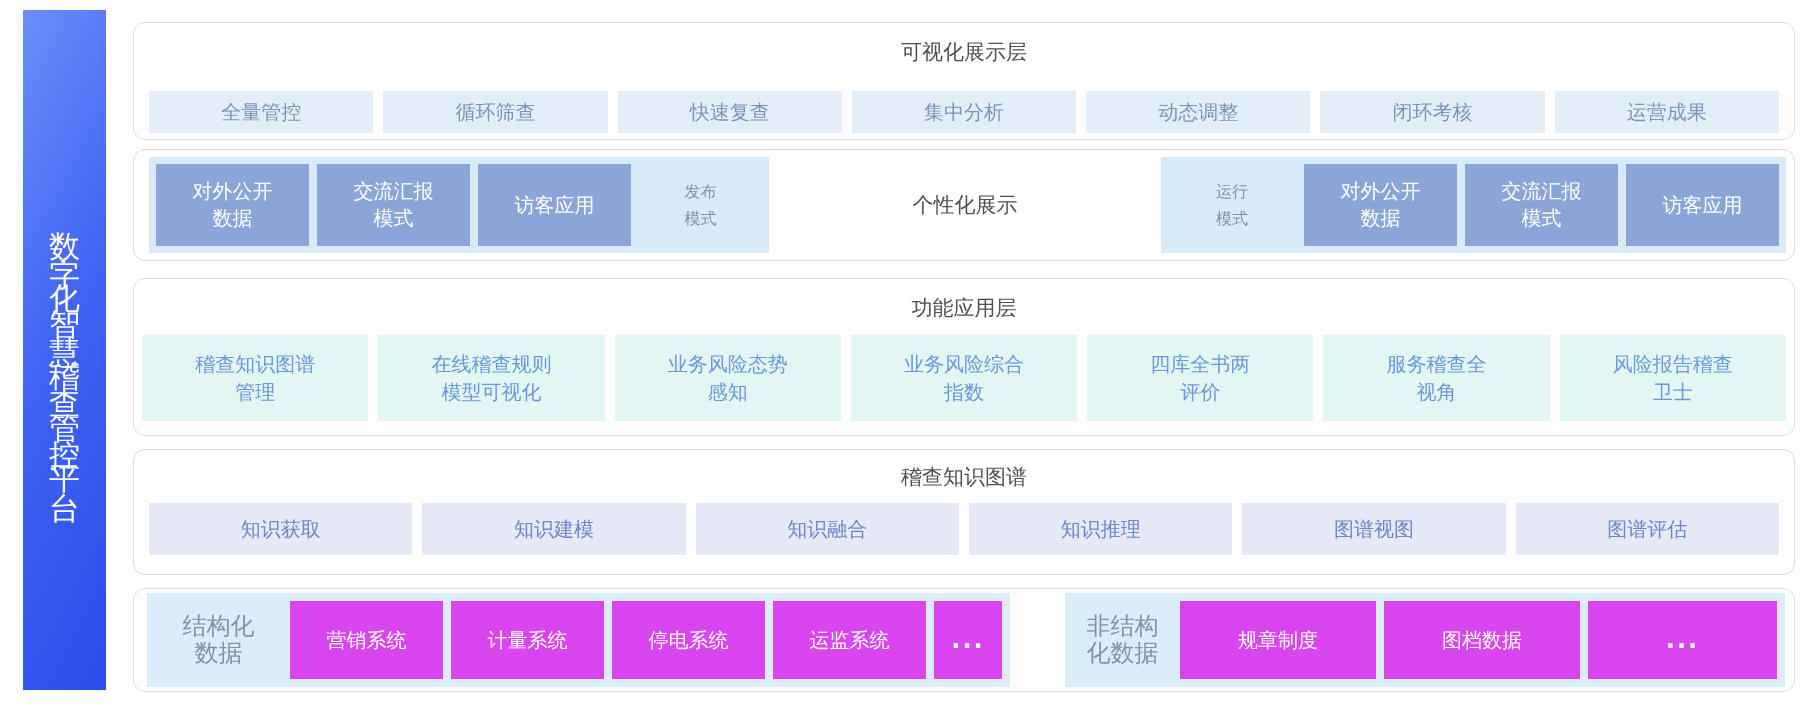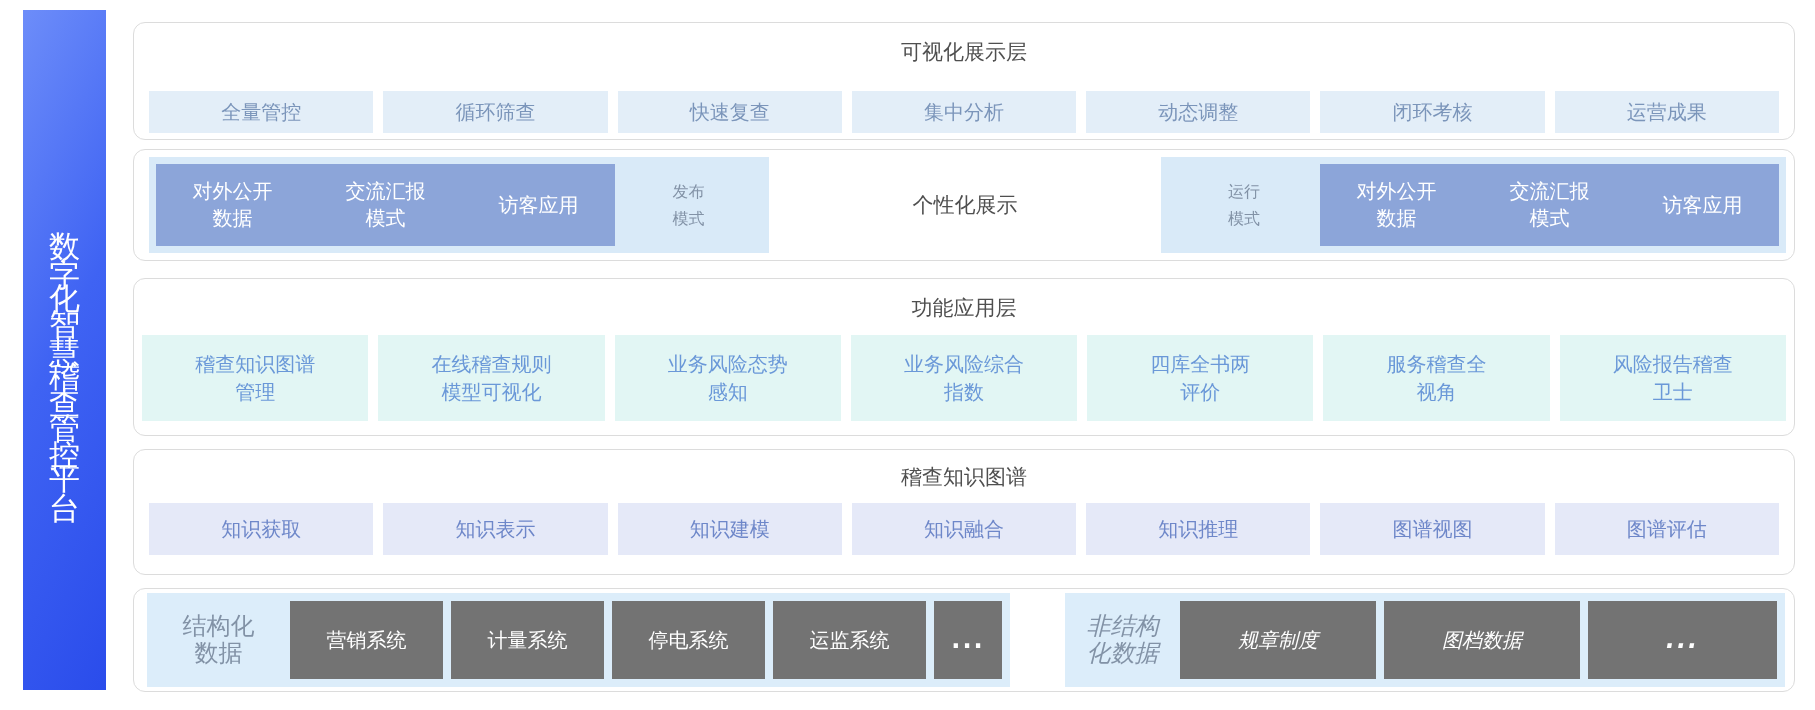--- a/index.html
+++ b/index.html
@@ -40,47 +40,47 @@
   .row4 .chips{margin-top:13px;}
   .chip{
     flex:1;display:flex;align-items:center;justify-content:center;
     font-size:20px;text-align:center;white-space:pre-line;line-height:28px;
   }
   .row1 .chip{height:42px;background:#e3eef8;color:#7b95ba;}
   .row3 .chip{height:86px;background:#e2f6f4;color:#6a98d8;}
   .row4 .chip{height:52px;background:#e5e9f8;color:#6e87c9;}
   
   .row2{top:149px;height:112px;display:flex;padding:7px 8px 7px 15px;}
-  .mode-panel{background:#d9eaf8;display:flex;align-items:stretch;padding:7px;box-sizing:border-box;}
+  .mode-panel{background:#d9eaf8;display:flex;align-items:stretch;padding:7px;gap:8px;box-sizing:border-box;}
   .mode-panel.publish{width:620px;}
   .mode-panel.run{width:625px;}
   .dark-box{
     width:153px;background:#8ca5d9;color:#fff;
     display:flex;align-items:center;justify-content:center;
     font-size:20px;line-height:27px;text-align:center;white-space:pre-line;
   }
   .mode-label{
     flex:1;display:flex;align-items:center;justify-content:center;
     color:#8292a6;font-size:16px;line-height:27px;text-align:center;white-space:pre-line;
   }
   .center-area{
     flex:1;display:flex;align-items:center;justify-content:center;
     color:#4f4f4f;font-size:21px;
   }
   
   .row5{top:588px;height:104px;display:flex;justify-content:space-between;padding:4px 9px 4px 13px;}
   .data-panel{background:#dcedfa;display:flex;align-items:stretch;padding:8px;gap:8px;box-sizing:border-box;}
   .data-panel.structured{width:863px;}
-  .data-panel.unstructured{width:720px;font-style:italic;}
+  .data-panel.unstructured{width:720px;}
   .data-label{
     flex:1;display:flex;align-items:center;justify-content:center;
     color:#8292a6;font-size:24px;line-height:27px;text-align:center;white-space:pre-line;
   }
   .data-box{
-    background:#737373;color:#fff;font-size:20px;
+    background:#d946ef;color:#fff;font-size:20px;
     display:flex;align-items:center;justify-content:center;text-align:center;
   }
   .structured .data-box{width:153px;}
   .structured .data-box.dots{width:68px;}
   .unstructured .data-box{width:196px;}
   .unstructured .data-box.dots{width:189px;}
   .data-box.dots,.dots-text{font-weight:bold;font-size:24px;letter-spacing:2px;}
 </style>
 </head>
 <body>
@@ -143,21 +143,20 @@
 视角</div>
       <div class="chip">风险报告稽查
 卫士</div>
     </div>
   </section>
 
   <section class="row row4">
     <div class="row-title">稽查知识图谱</div>
     <div class="chips">
       <div class="chip">知识获取</div>
-      <div class="chip">知识表示</div>
       <div class="chip">知识建模</div>
       <div class="chip">知识融合</div>
       <div class="chip">知识推理</div>
       <div class="chip">图谱视图</div>
       <div class="chip">图谱评估</div>
     </div>
   </section>
 
   <section class="row row5">
     <div class="data-panel structured">

